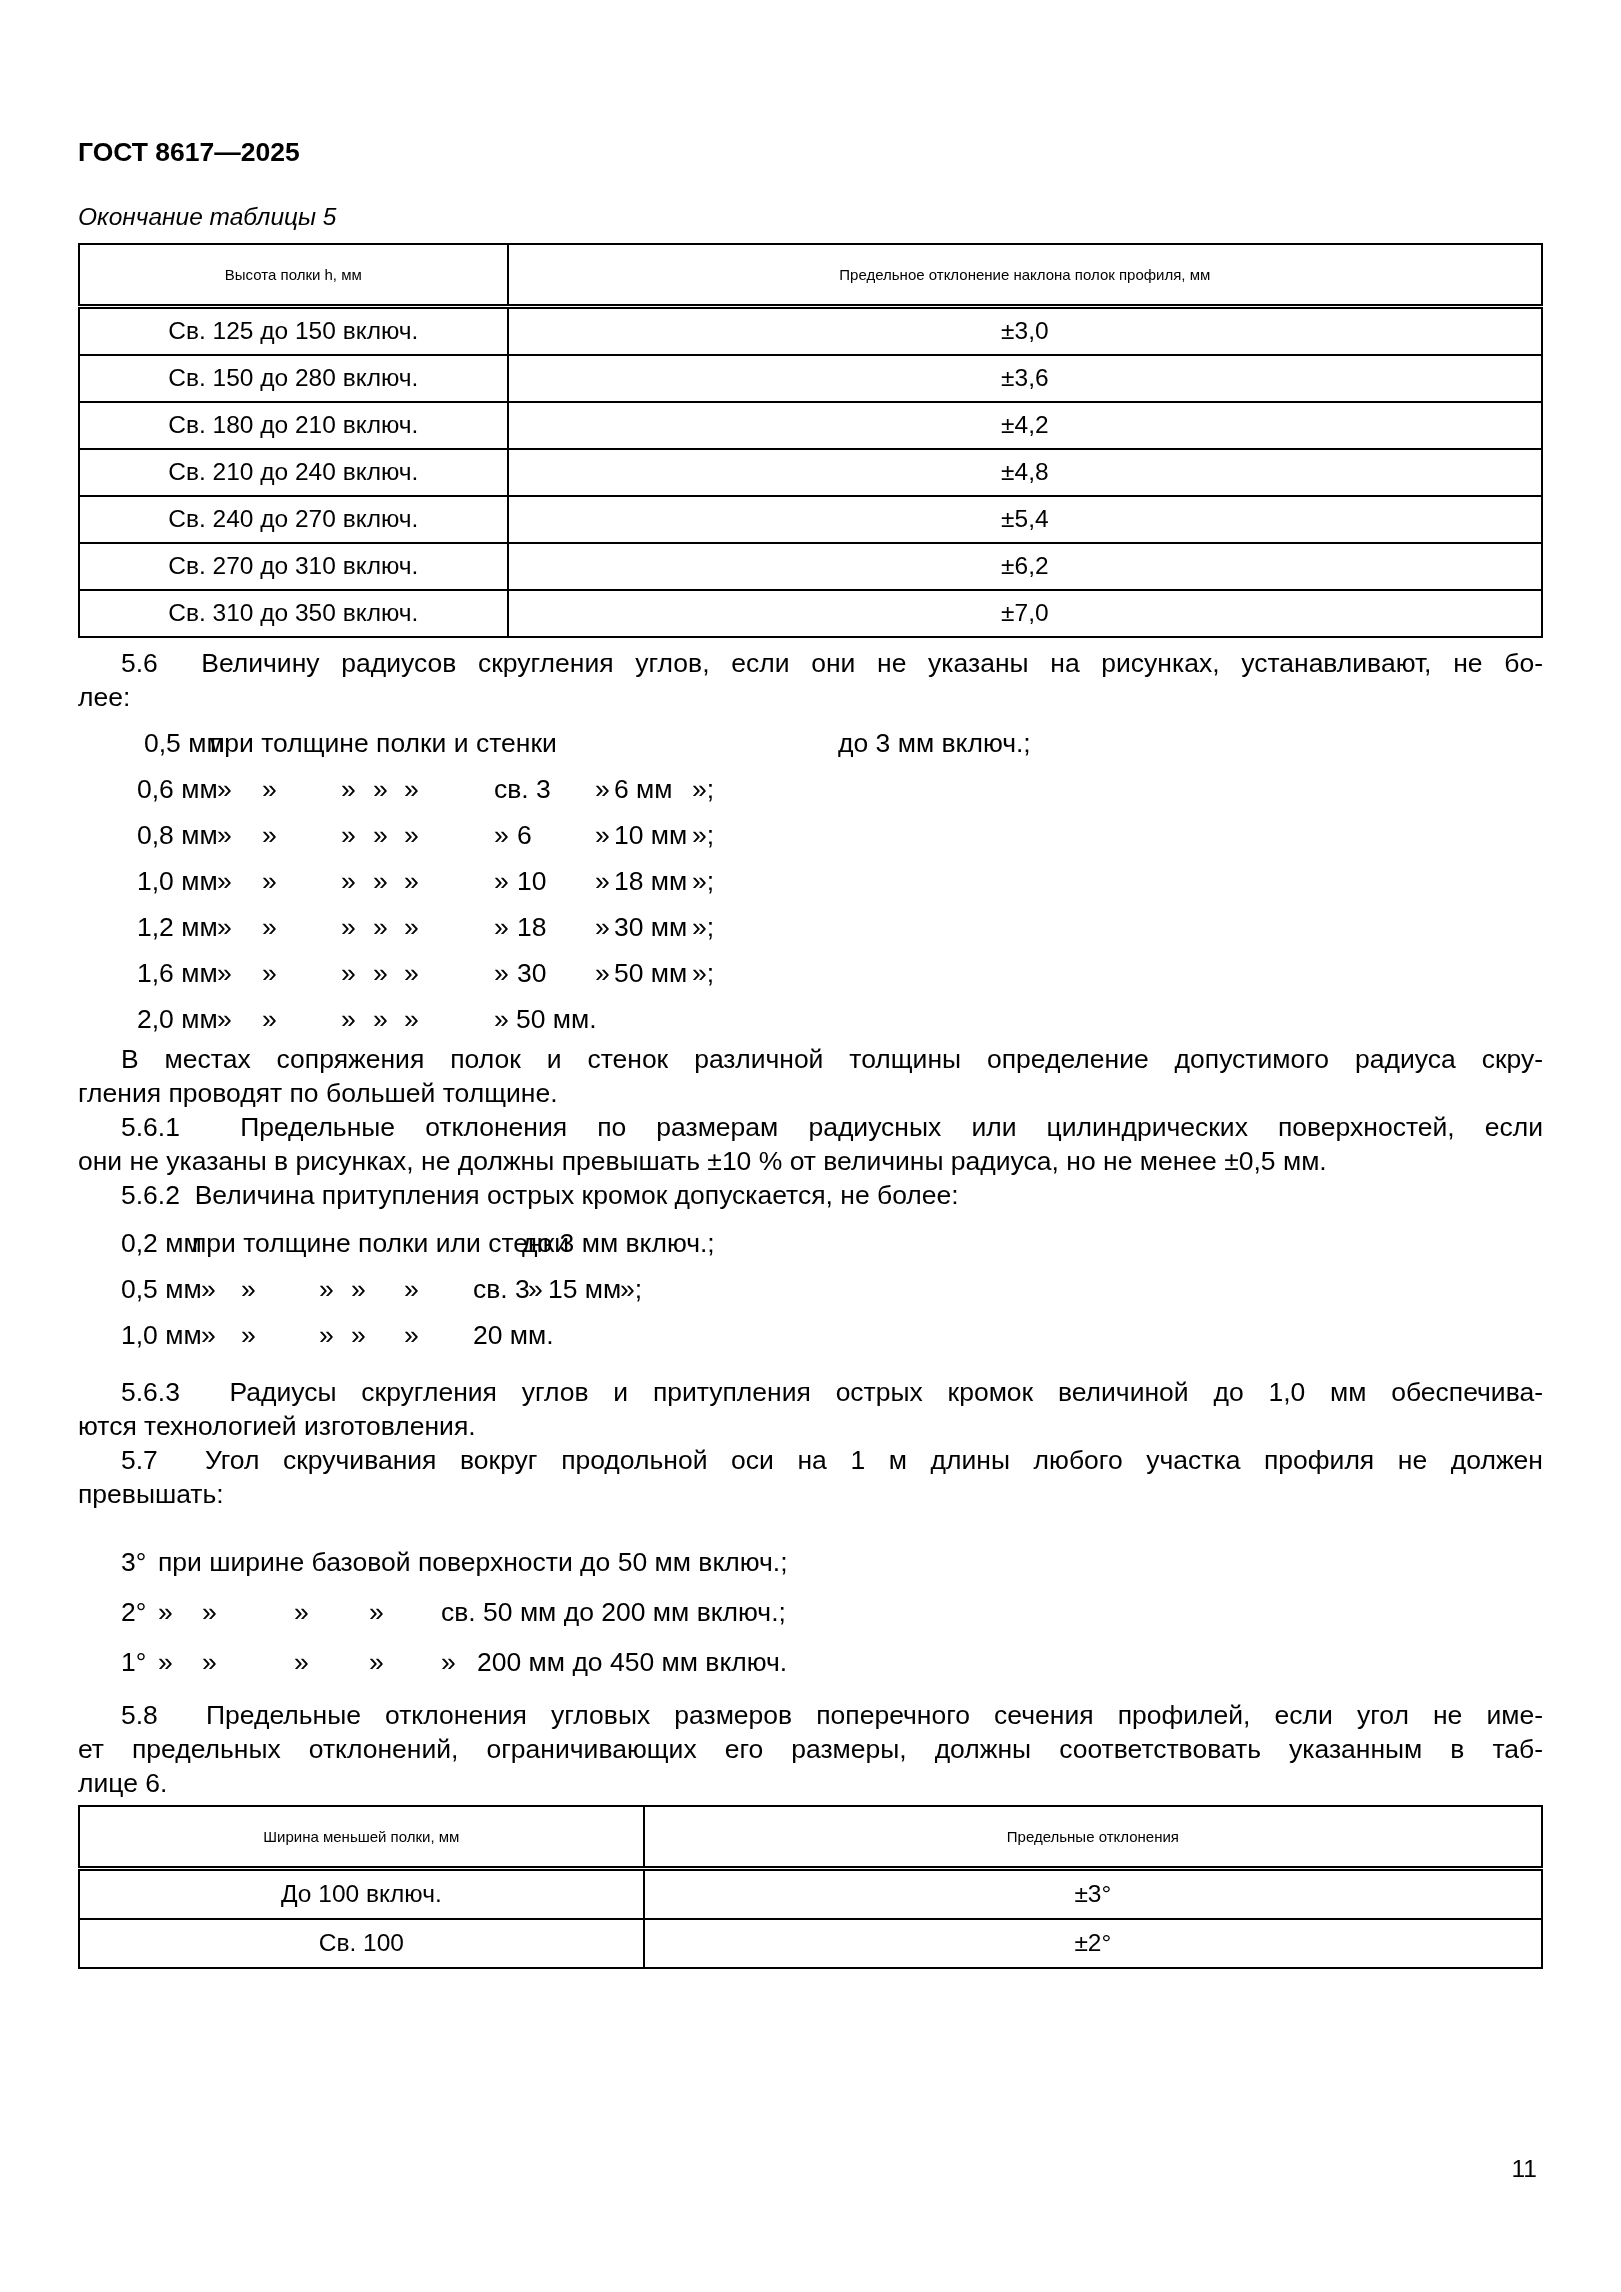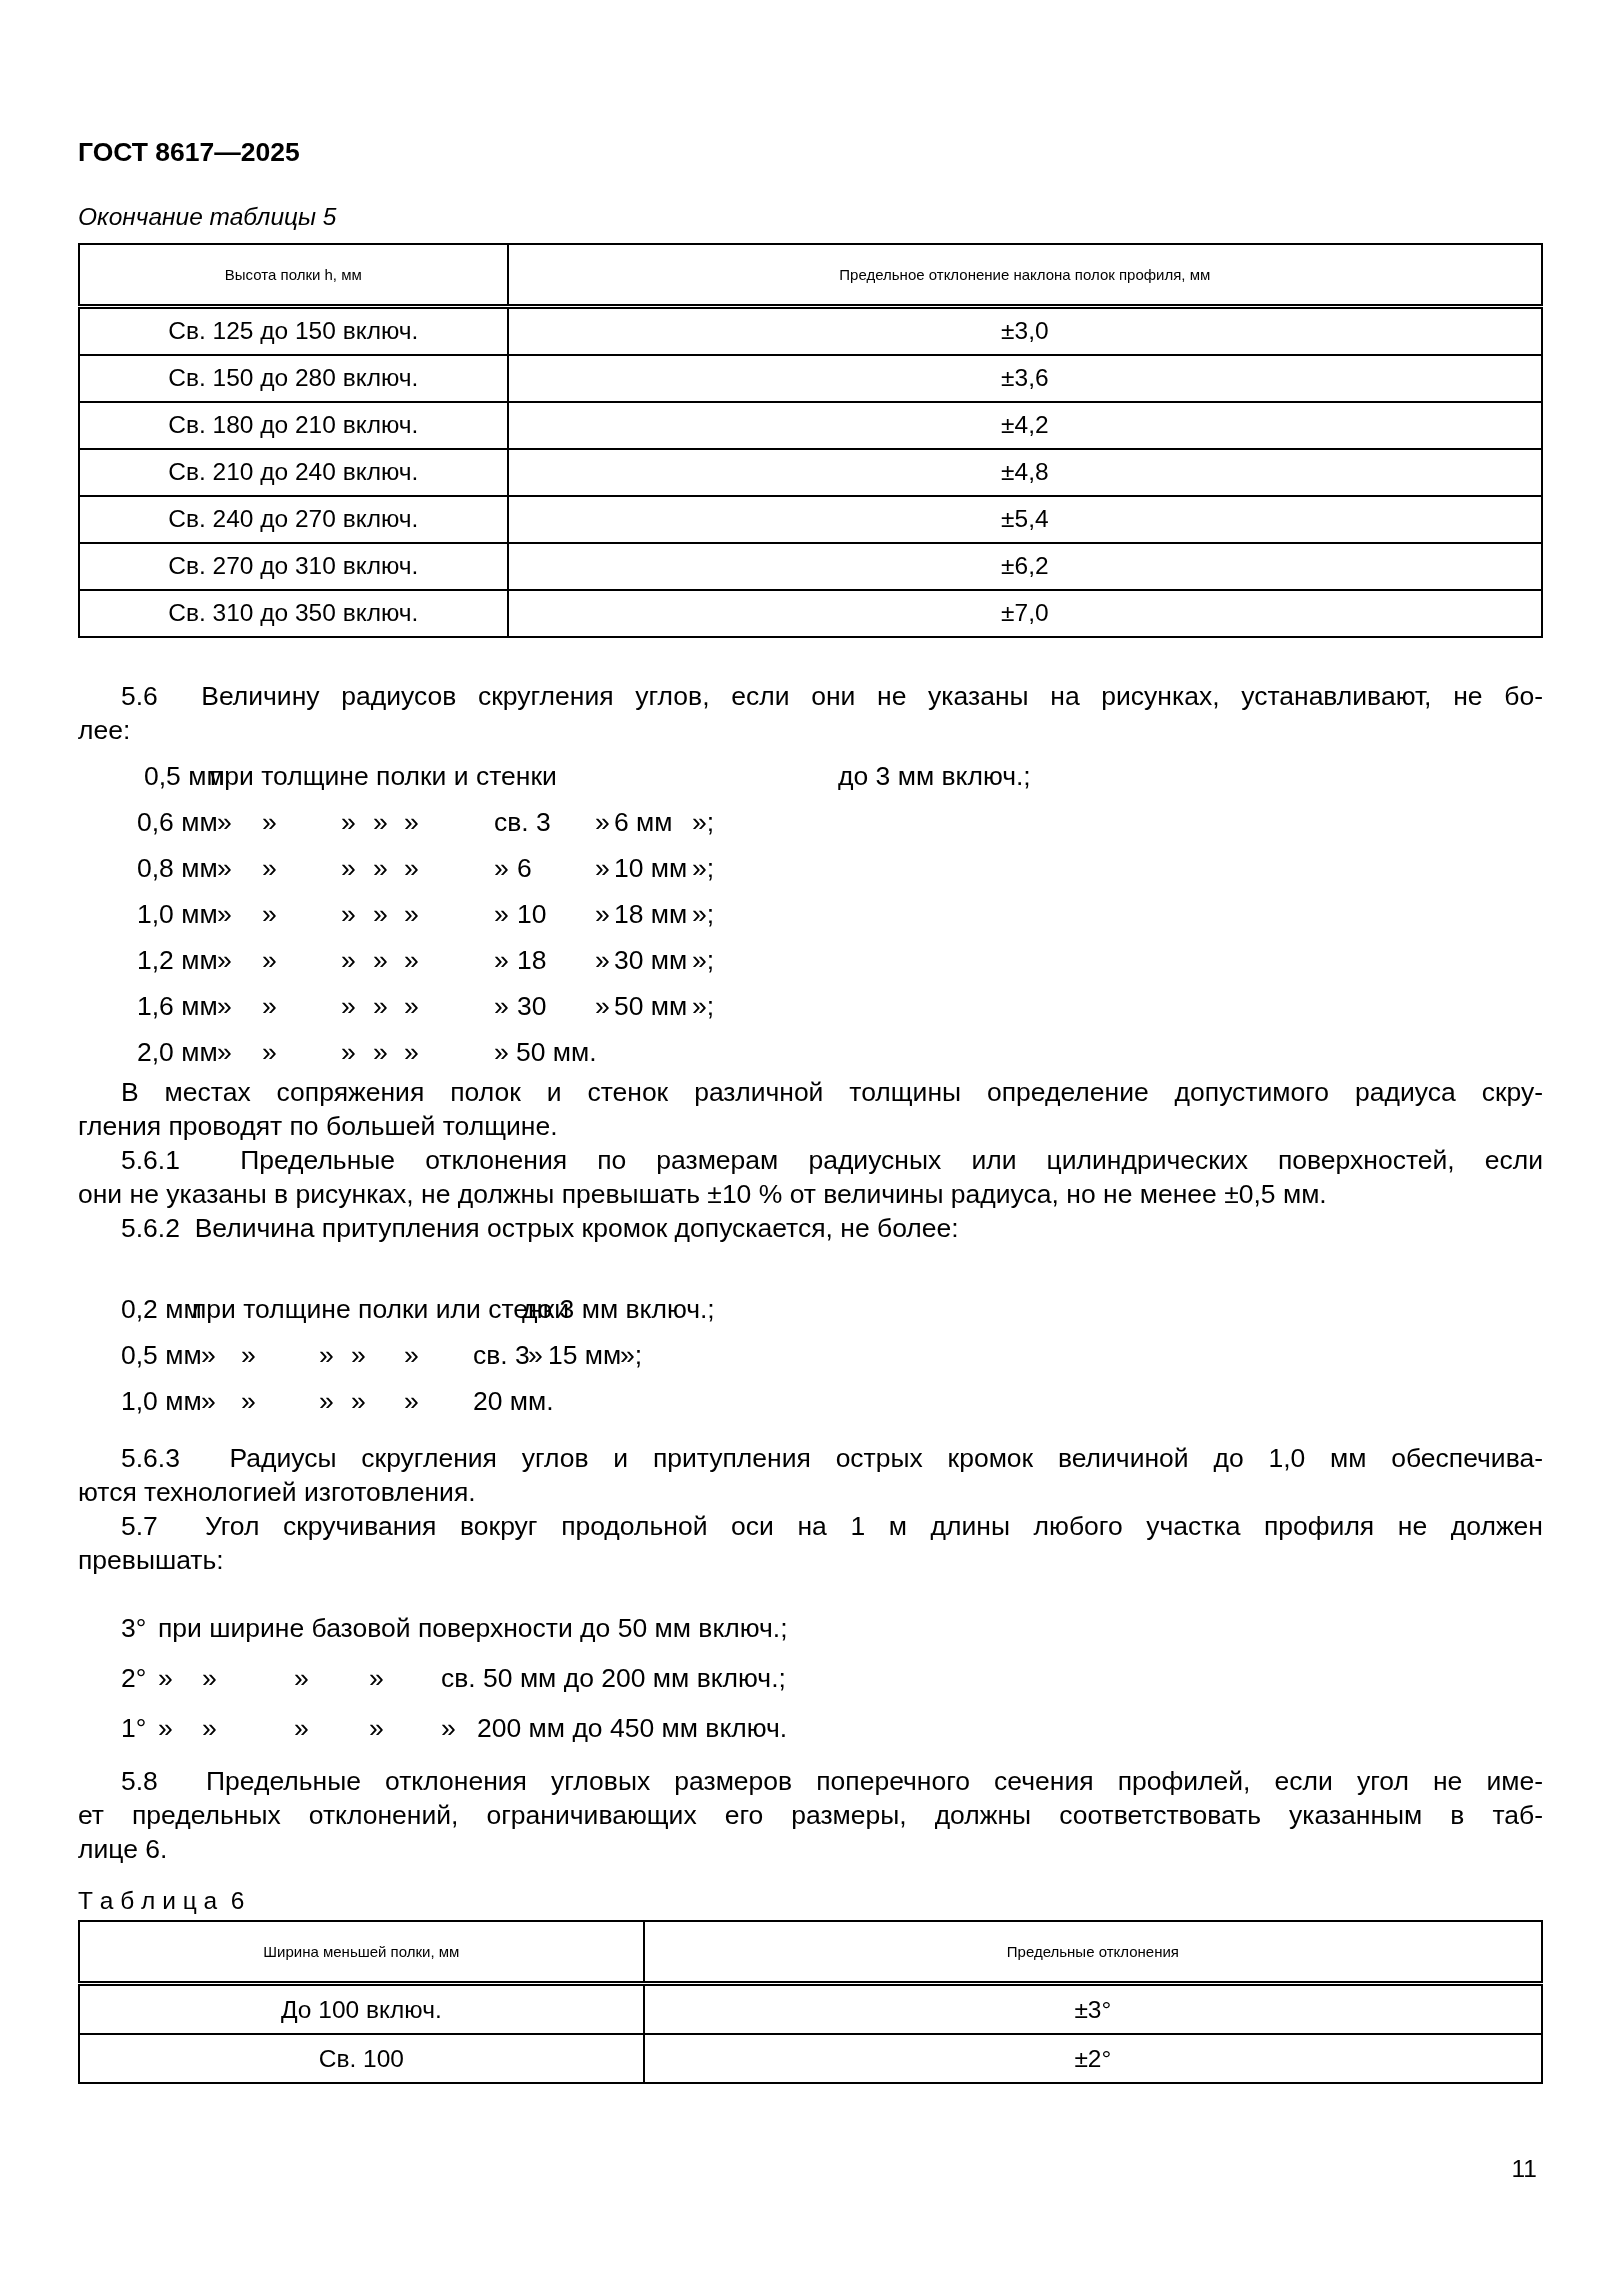--- a/index.html
+++ b/index.html
@@ -19,21 +19,21 @@
   .par{font-size:26.5px}
   .ln{line-height:34px}
   .j{text-align:justify;text-align-last:justify}
   .ind{text-indent:43px}
   .dline{position:relative;height:46px;font-size:26.5px}
   .dline span{position:absolute;top:0;line-height:46px;white-space:nowrap}
   .twist .dline{height:50px}
   .twist .dline span{line-height:50px}
   .t6label{font-size:24.5px;margin-top:21.6px}
   .pagenum{position:absolute;right:84px;bottom:110px;font-size:24.5px}
-  .mt24{margin-top:41px}.mt6{margin-top:5.9px}
+  .mt24{margin-top:8px}.mt6{margin-top:5.9px}
   .mt18{margin-top:17.6px}.mt20{margin-top:11px}.mt26{margin-top:25.5px}
 </style>
 </head>
 <body>
 
 <div class="page">
 
   <div class="doc-code">ГОСТ 8617—2025</div>
 
   <div class="caption">Окончание таблицы 5</div>
@@ -242,21 +242,20 @@
       <span style="left:399px">200 мм до 450 мм включ.</span>
     </div>
   </div>
 
   <div class="par mt20">
     <div class="ln j ind">5.8&nbsp; Предельные отклонения угловых размеров поперечного сечения профилей, если угол не име-</div>
     <div class="ln j">ет предельных отклонений, ограничивающих его размеры, должны соответствовать указанным в таб-</div>
     <div class="ln">лице 6.</div>
   </div>
 
-  <div class="t6label">Т а б л и ц а&nbsp; 6</div>
 
   <table class="t6">
     <colgroup>
         <col style="width:38.6%">
         <col>
       </colgroup>
     <tbody>
         <tr>
       <th>Ширина меньшей полки, мм</th>
       <th>Предельные отклонения</th>

